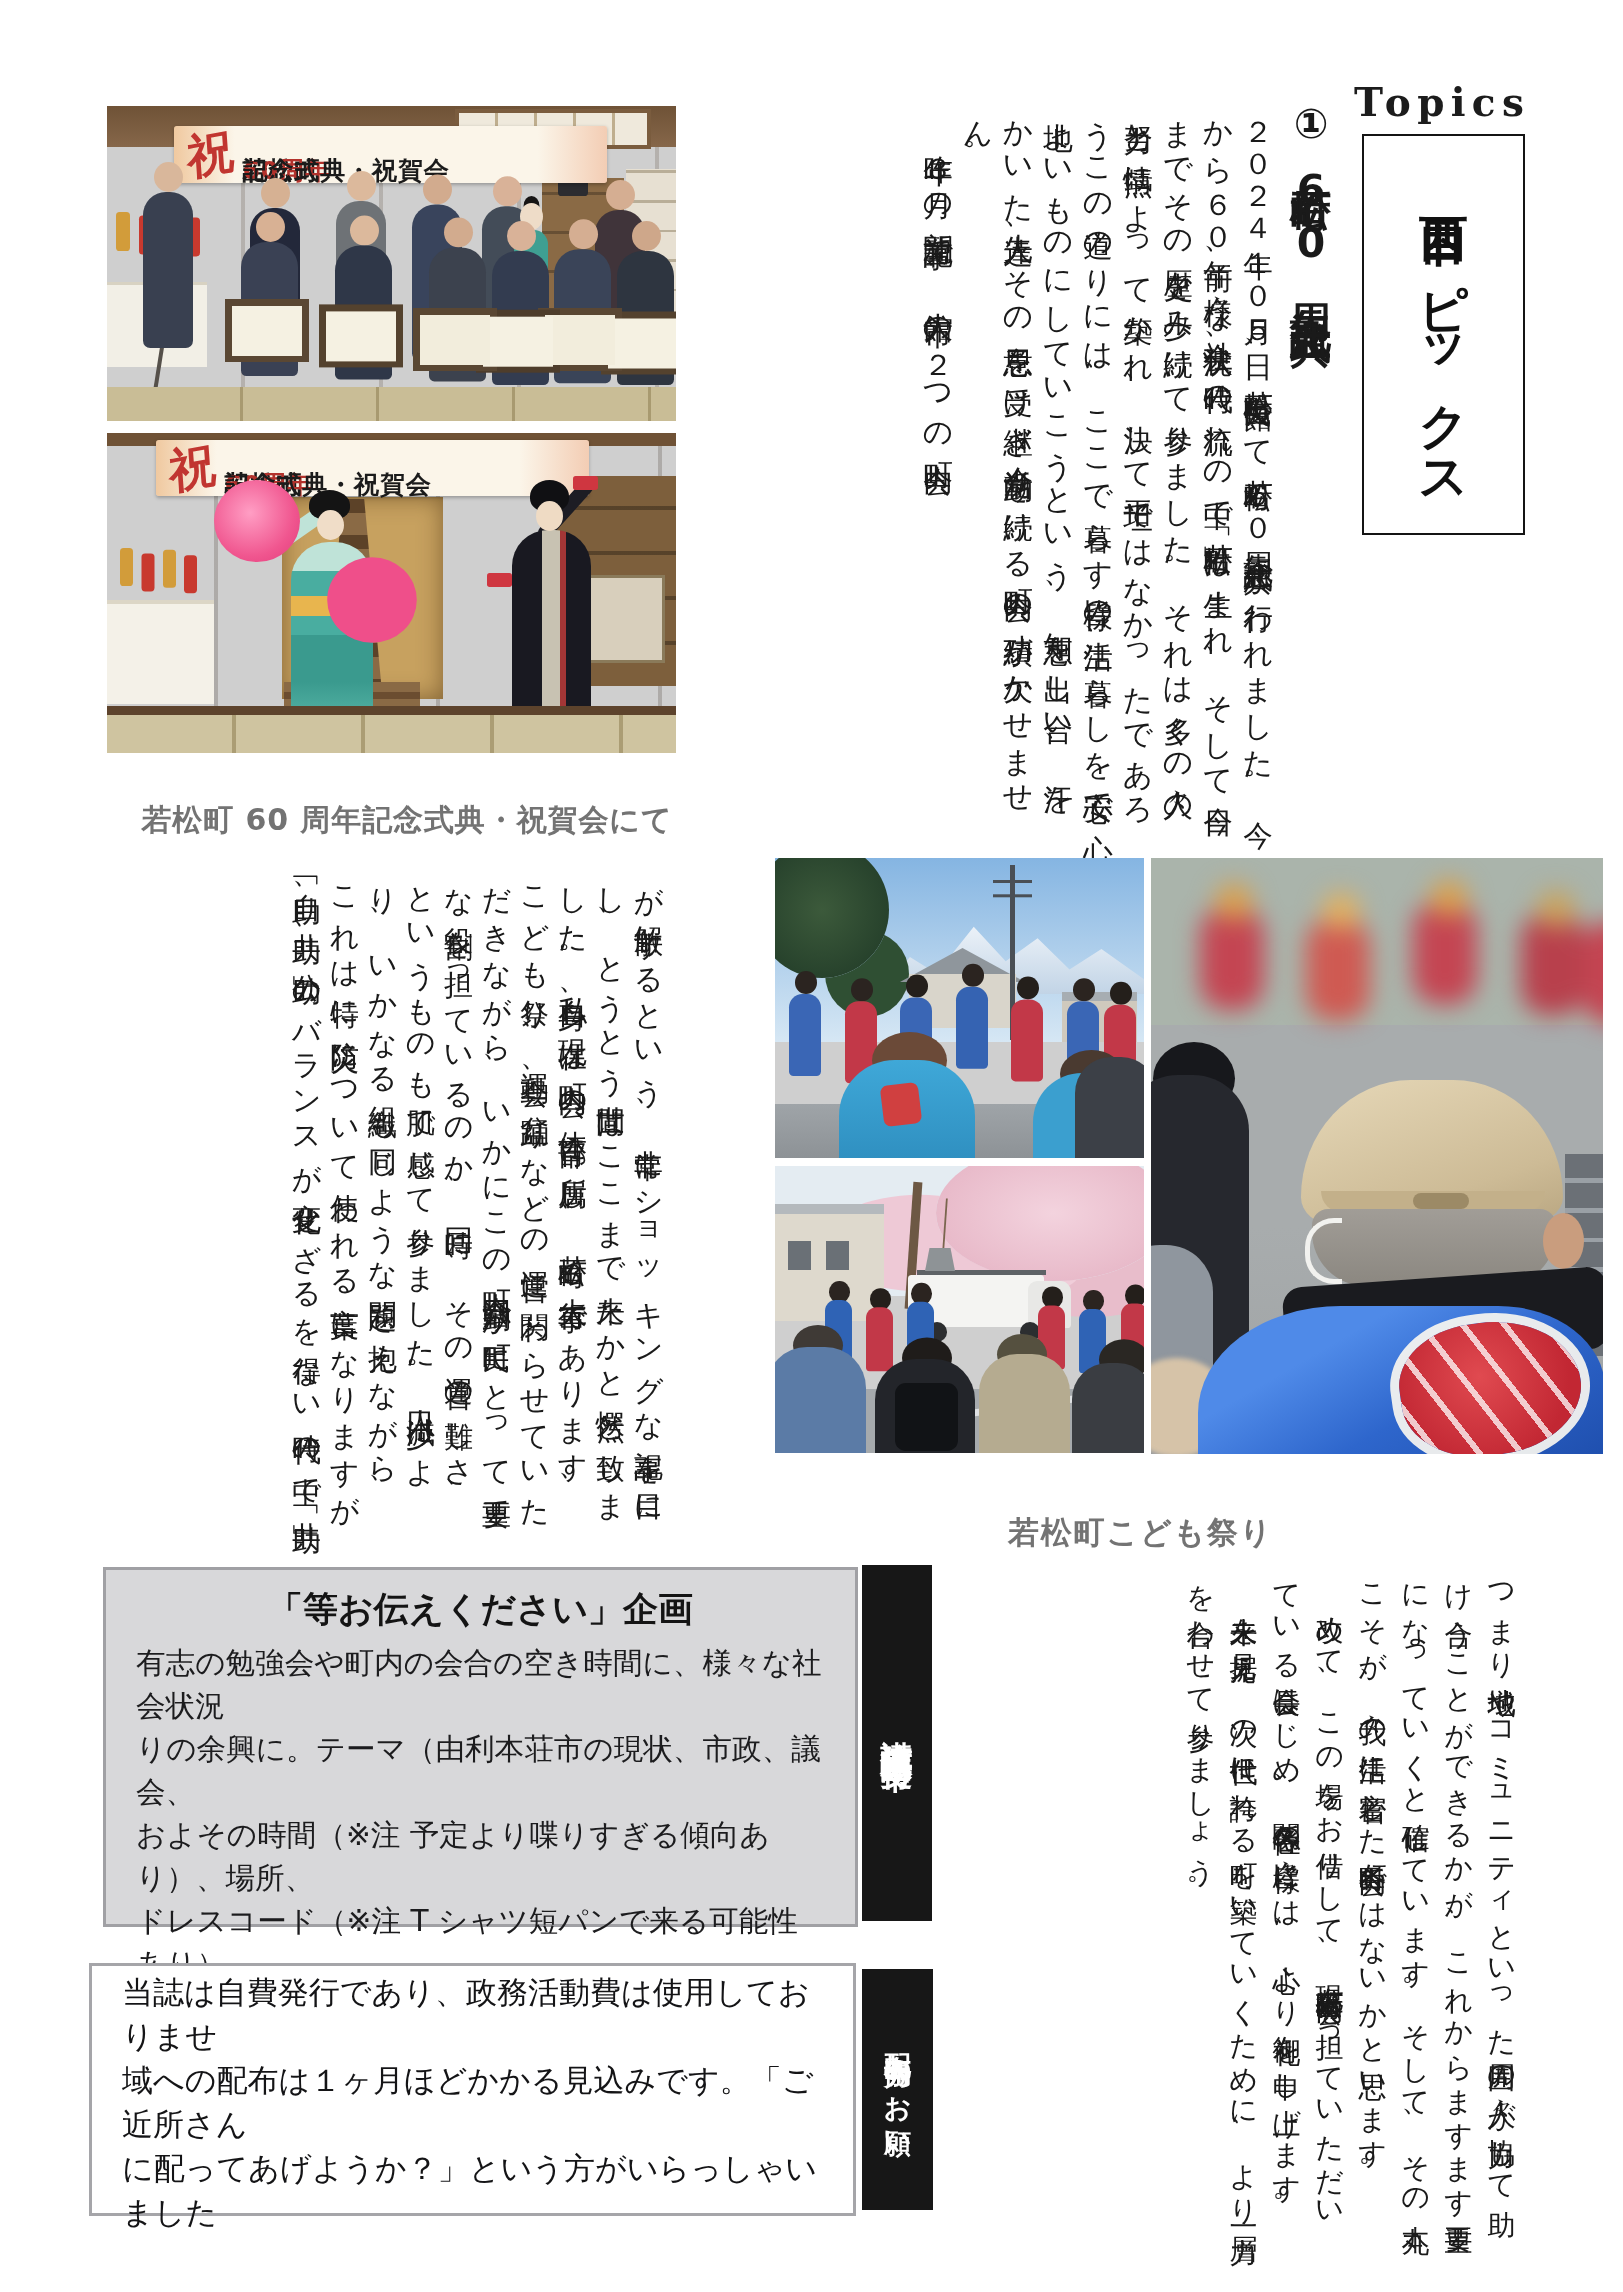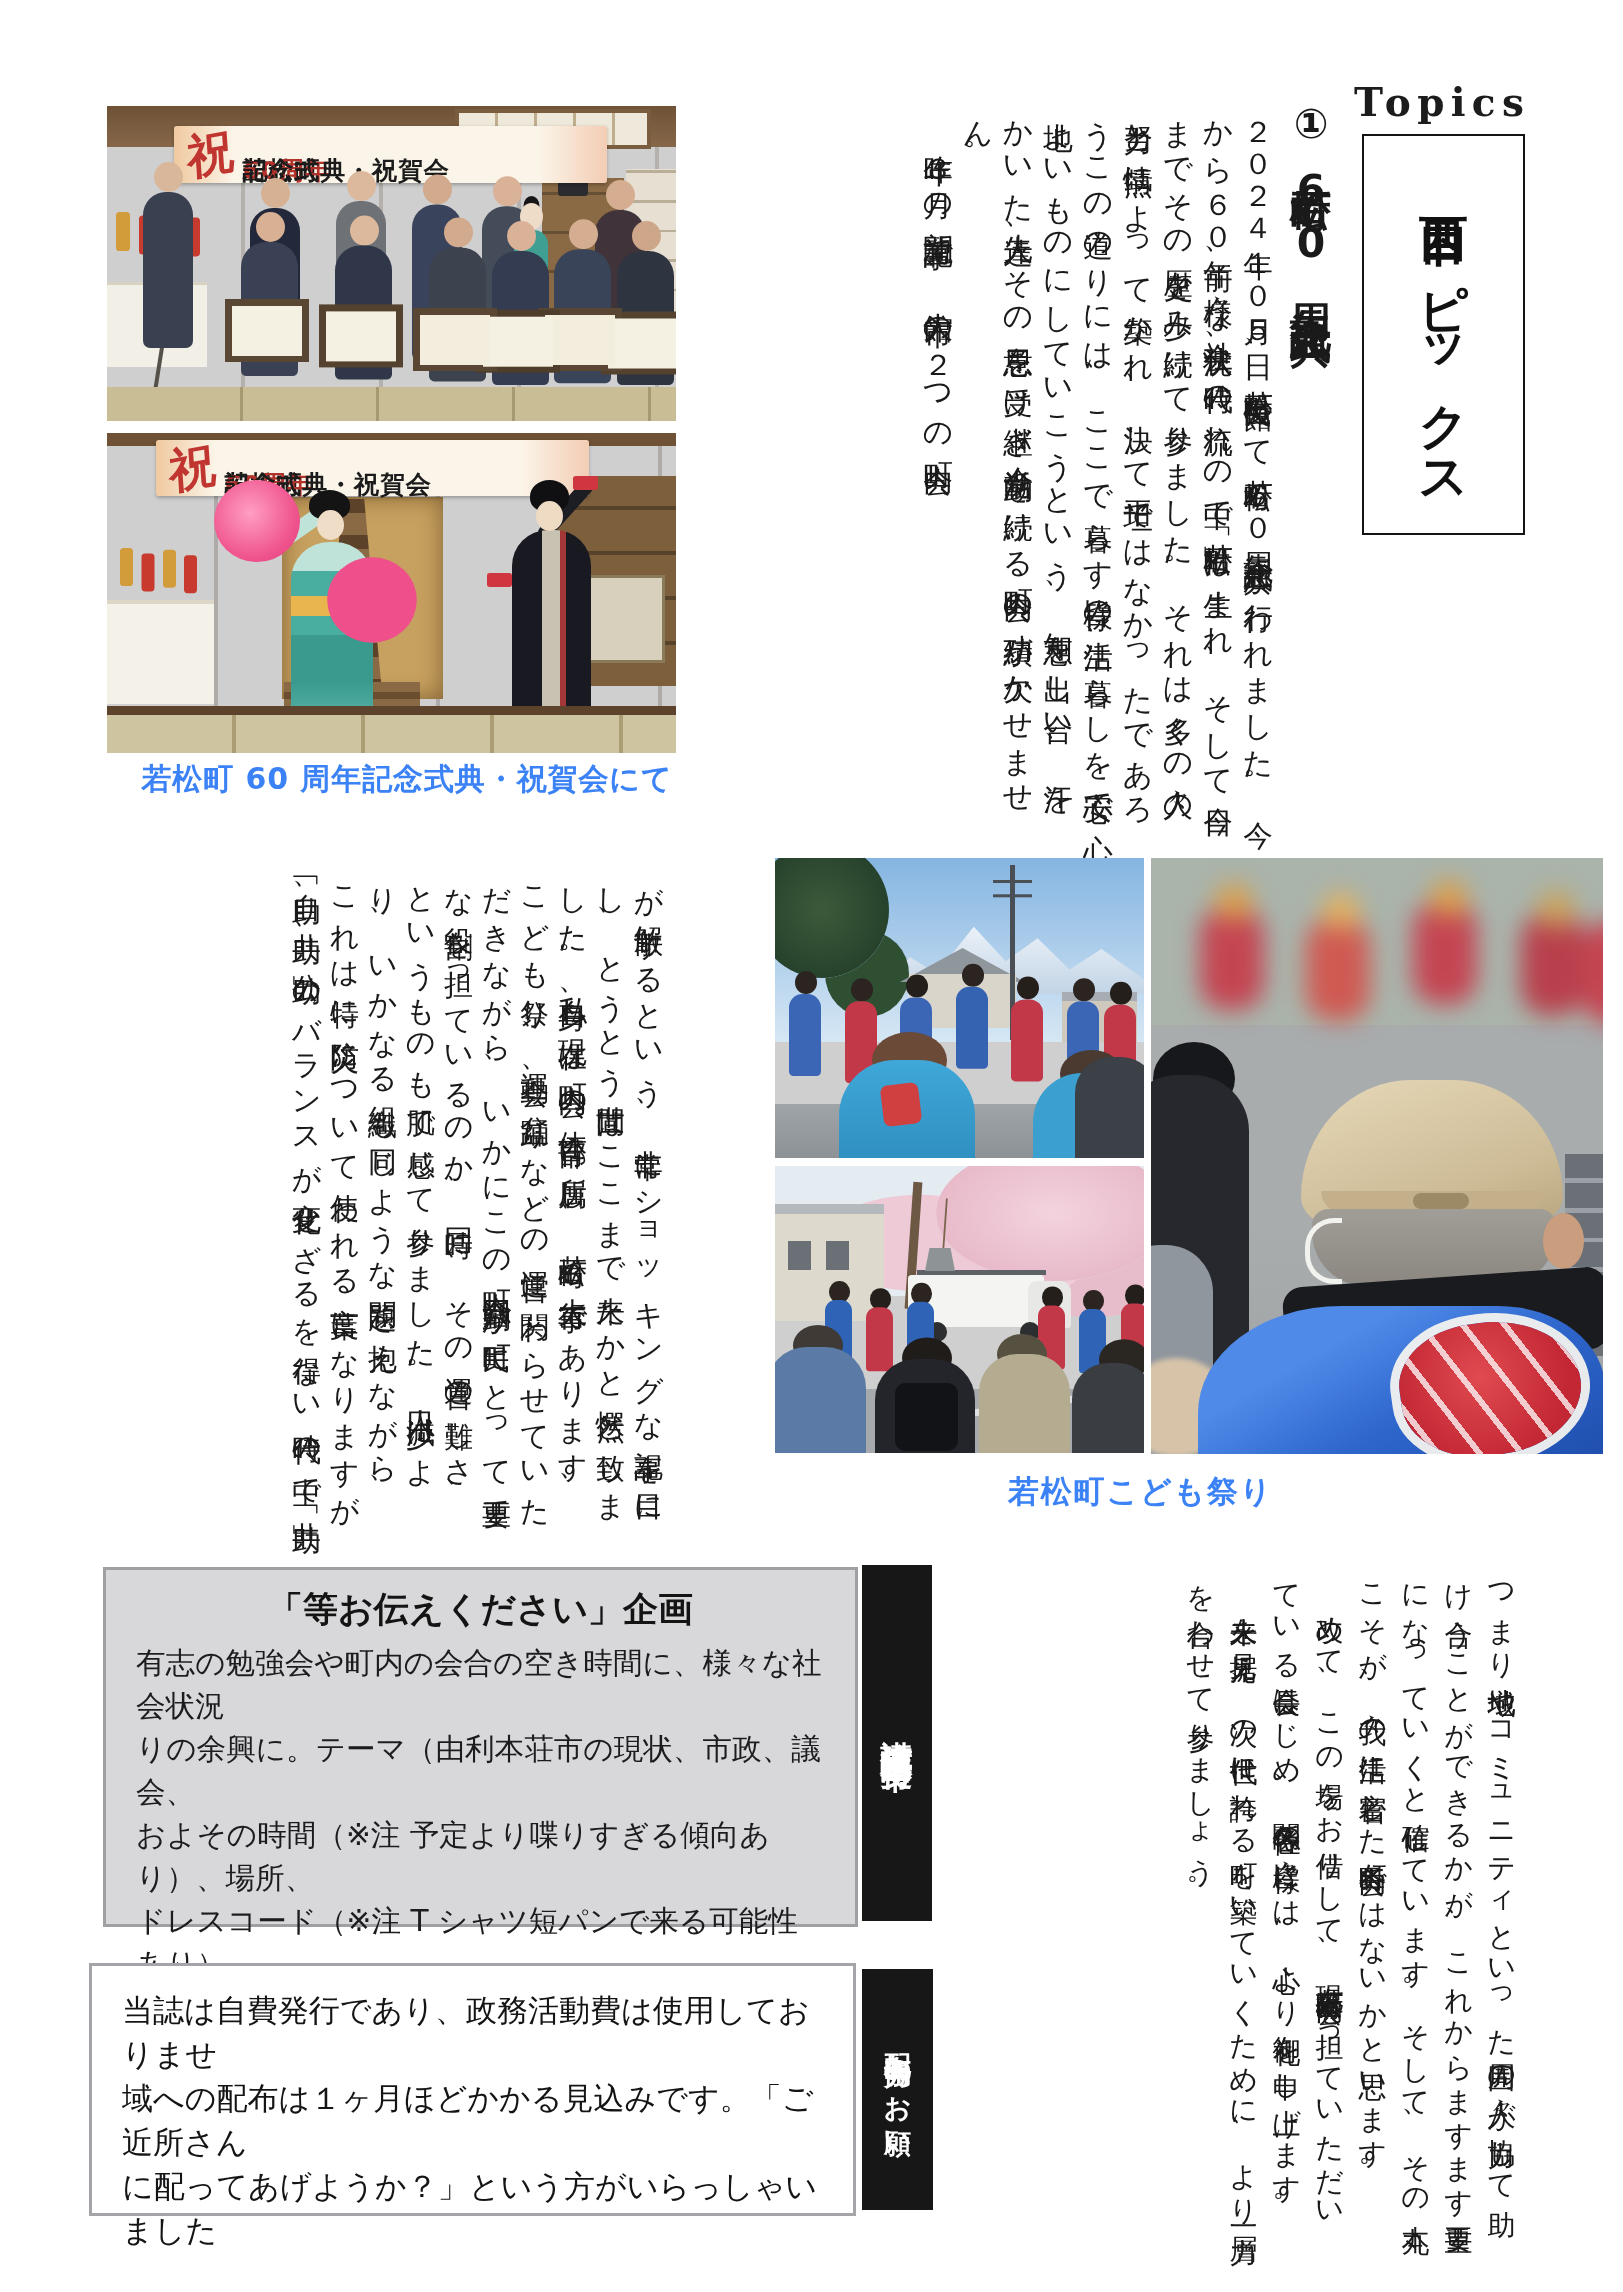--- a/index.html
+++ b/index.html
@@ -19,21 +19,21 @@
     font-weight:bold;font-size:49px;letter-spacing:4.5px;color:#111;}
 
   
   .article-top{position:absolute;top:100px;right:280px;height:713px;font-size:29.6px;line-height:40px;letter-spacing:2.7px;}
   .article-top .vhead{font-family:"DejaVu Sans","Liberation Sans",sans-serif;font-weight:bold;
     font-size:41px;line-height:66px;letter-spacing:4.5px;text-orientation:upright;margin:0;}
   .article-mid{position:absolute;top:867px;right:956px;height:652px;font-size:29px;line-height:38px;letter-spacing:3.6px;}
   .article-bottom{position:absolute;top:1565px;right:101px;height:656px;font-size:28px;line-height:43px;letter-spacing:1.8px;}
 
   
-  .caption{position:absolute;font-family:"DejaVu Sans","Liberation Sans",sans-serif;font-weight:bold;color:#3b82f6;}
+  .caption{position:absolute;font-family:"DejaVu Sans","Liberation Sans",sans-serif;font-weight:bold;color:#737373;margin-top:41px;}
   .cap1{left:125px;top:759px;width:564px;text-align:center;font-size:30px;letter-spacing:0.9px;}
   .cap2{left:1008px;top:1471px;font-size:31px;letter-spacing:1.8px;}
 
   
   .photo{position:absolute;overflow:hidden;margin:0;background:#cfcfcf;}
   .photo *{position:absolute;}
   .ph1{left:107px;top:106px;width:569px;height:315px;}
   .ph2{left:107px;top:433px;width:569px;height:320px;}
   .phA{left:775px;top:858px;width:369px;height:300px;}
   .phB{left:775px;top:1166px;width:369px;height:287px;}
@@ -207,21 +207,21 @@
     background:repeating-linear-gradient(60deg,transparent 0 27px,rgba(255,255,255,.75) 27px 33px),
                radial-gradient(circle at 45% 40%,#e04a50,#c22733 70%);
     box-shadow:0 0 0 9px rgba(248,246,240,.92);transform:rotate(-8deg);}
 
   
   .promo-box{position:absolute;left:103px;top:1567px;width:755px;height:360px;background:#d8d8da;
     border:3.6px solid #a0a0a4;box-sizing:border-box;font-family:"DejaVu Sans","Liberation Sans",sans-serif;}
   .promo-title{text-align:center;font-size:35px;font-weight:bold;margin:16px 0 9px;color:#141414;}
   .promo-box .boxline{margin:0;padding:0 30px;font-size:29.6px;line-height:43px;color:#1c1c1e;}
   .notice-box{position:absolute;left:89px;top:1963px;width:767px;height:253px;background:#ffffff;
-    border:3.6px solid #a5a5a9;box-sizing:border-box;padding:22px 30px;font-family:"DejaVu Sans","Liberation Sans",sans-serif;}
+    border:3.6px solid #a5a5a9;box-sizing:border-box;padding:4px 30px;font-family:"DejaVu Sans","Liberation Sans",sans-serif;}
   .notice-box .boxline{margin:0;font-size:31px;line-height:44px;color:#141416;}
   .vbanner{position:absolute;background:#171717;color:#fff;display:flex;align-items:center;justify-content:center;}
   .vbanner span{writing-mode:vertical-rl;font-family:"DejaVu Sans","Liberation Sans",sans-serif;font-weight:bold;}
   .banner1{left:862px;top:1565px;width:70px;height:356px;}
   .banner1 span{font-size:32px;letter-spacing:2.7px;}
   .banner2{left:862px;top:1969px;width:71px;height:241px;}
   .banner2 span{font-size:27px;letter-spacing:2.7px;}
 </style>
 </head>
 <body>

